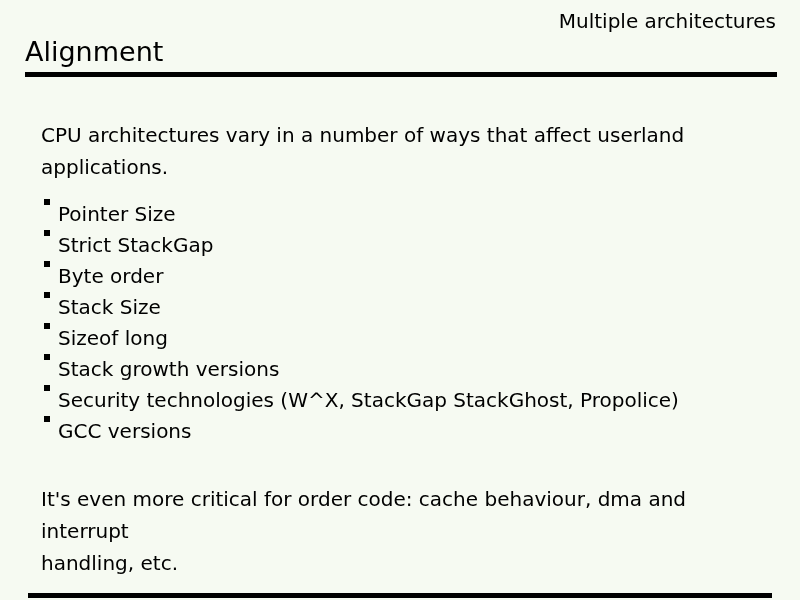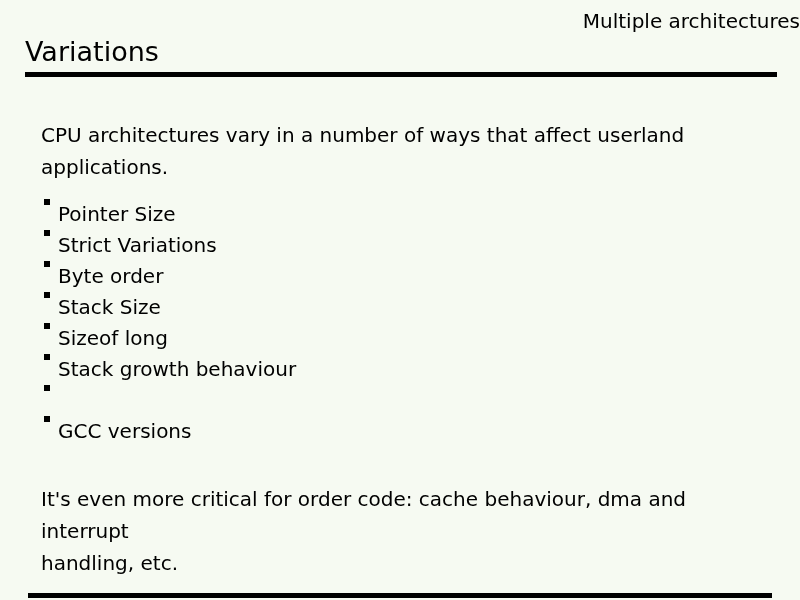--- a/index.html
+++ b/index.html
@@ -8,21 +8,21 @@
     background: #f6faf2;
     font-family: "DejaVu Sans", "Liberation Sans", sans-serif;
     color: #000;
     position: relative;
     overflow: hidden;
   }
   .slide { position: absolute; inset: 0; }
 
   .header-label {
     position: absolute;
-    top: 10px; right: 0;
+    top: 10px; right: 24px;
     font-size: 20px;
     line-height: 22px;
     white-space: nowrap;
   }
   .slide-title {
     position: absolute;
     top: 37px; left: 25px;
     font-size: 27px;
     line-height: 30px;
     white-space: nowrap;
@@ -70,55 +70,56 @@
   }
   .outro { margin-top: 36px; }
 </style>
 </head>
 <body>
 
 <div class="slide">
 
   <div class="header-label">Multiple architectures</div>
 
-  <div class="slide-title">Variations</div>
+  <div class="slide-title">Alignment</div>
 
   <div class="header-rule"></div>
 
   <div class="content">
 
     <p class="para"><span>CPU architectures vary in a number of ways that affect userland</span><br><span>applications.</span></p>
 
     <ul class="bullet-list">
       <li class="bullet-item">
         <span class="bullet-square"></span>
         <span>Pointer Size</span>
       </li>
       <li class="bullet-item">
         <span class="bullet-square"></span>
-        <span>Strict Variations</span>
+        <span>Strict StackGap</span>
       </li>
       <li class="bullet-item">
         <span class="bullet-square"></span>
         <span>Byte order</span>
       </li>
       <li class="bullet-item">
         <span class="bullet-square"></span>
         <span>Stack Size</span>
       </li>
       <li class="bullet-item">
         <span class="bullet-square"></span>
         <span>Sizeof long</span>
       </li>
       <li class="bullet-item">
         <span class="bullet-square"></span>
-        <span>Stack growth behaviour</span>
+        <span>Stack growth versions</span>
       </li>
       <li class="bullet-item">
         <span class="bullet-square"></span>
+        <span>Security technologies (W^X, StackGap StackGhost, Propolice)</span>
       </li>
       <li class="bullet-item">
         <span class="bullet-square"></span>
         <span>GCC versions</span>
       </li>
     </ul>
 
     <p class="para outro"><span>It's even more critical for order code: cache behaviour, dma and interrupt</span><br><span>handling, etc.</span></p>
 
   </div>

